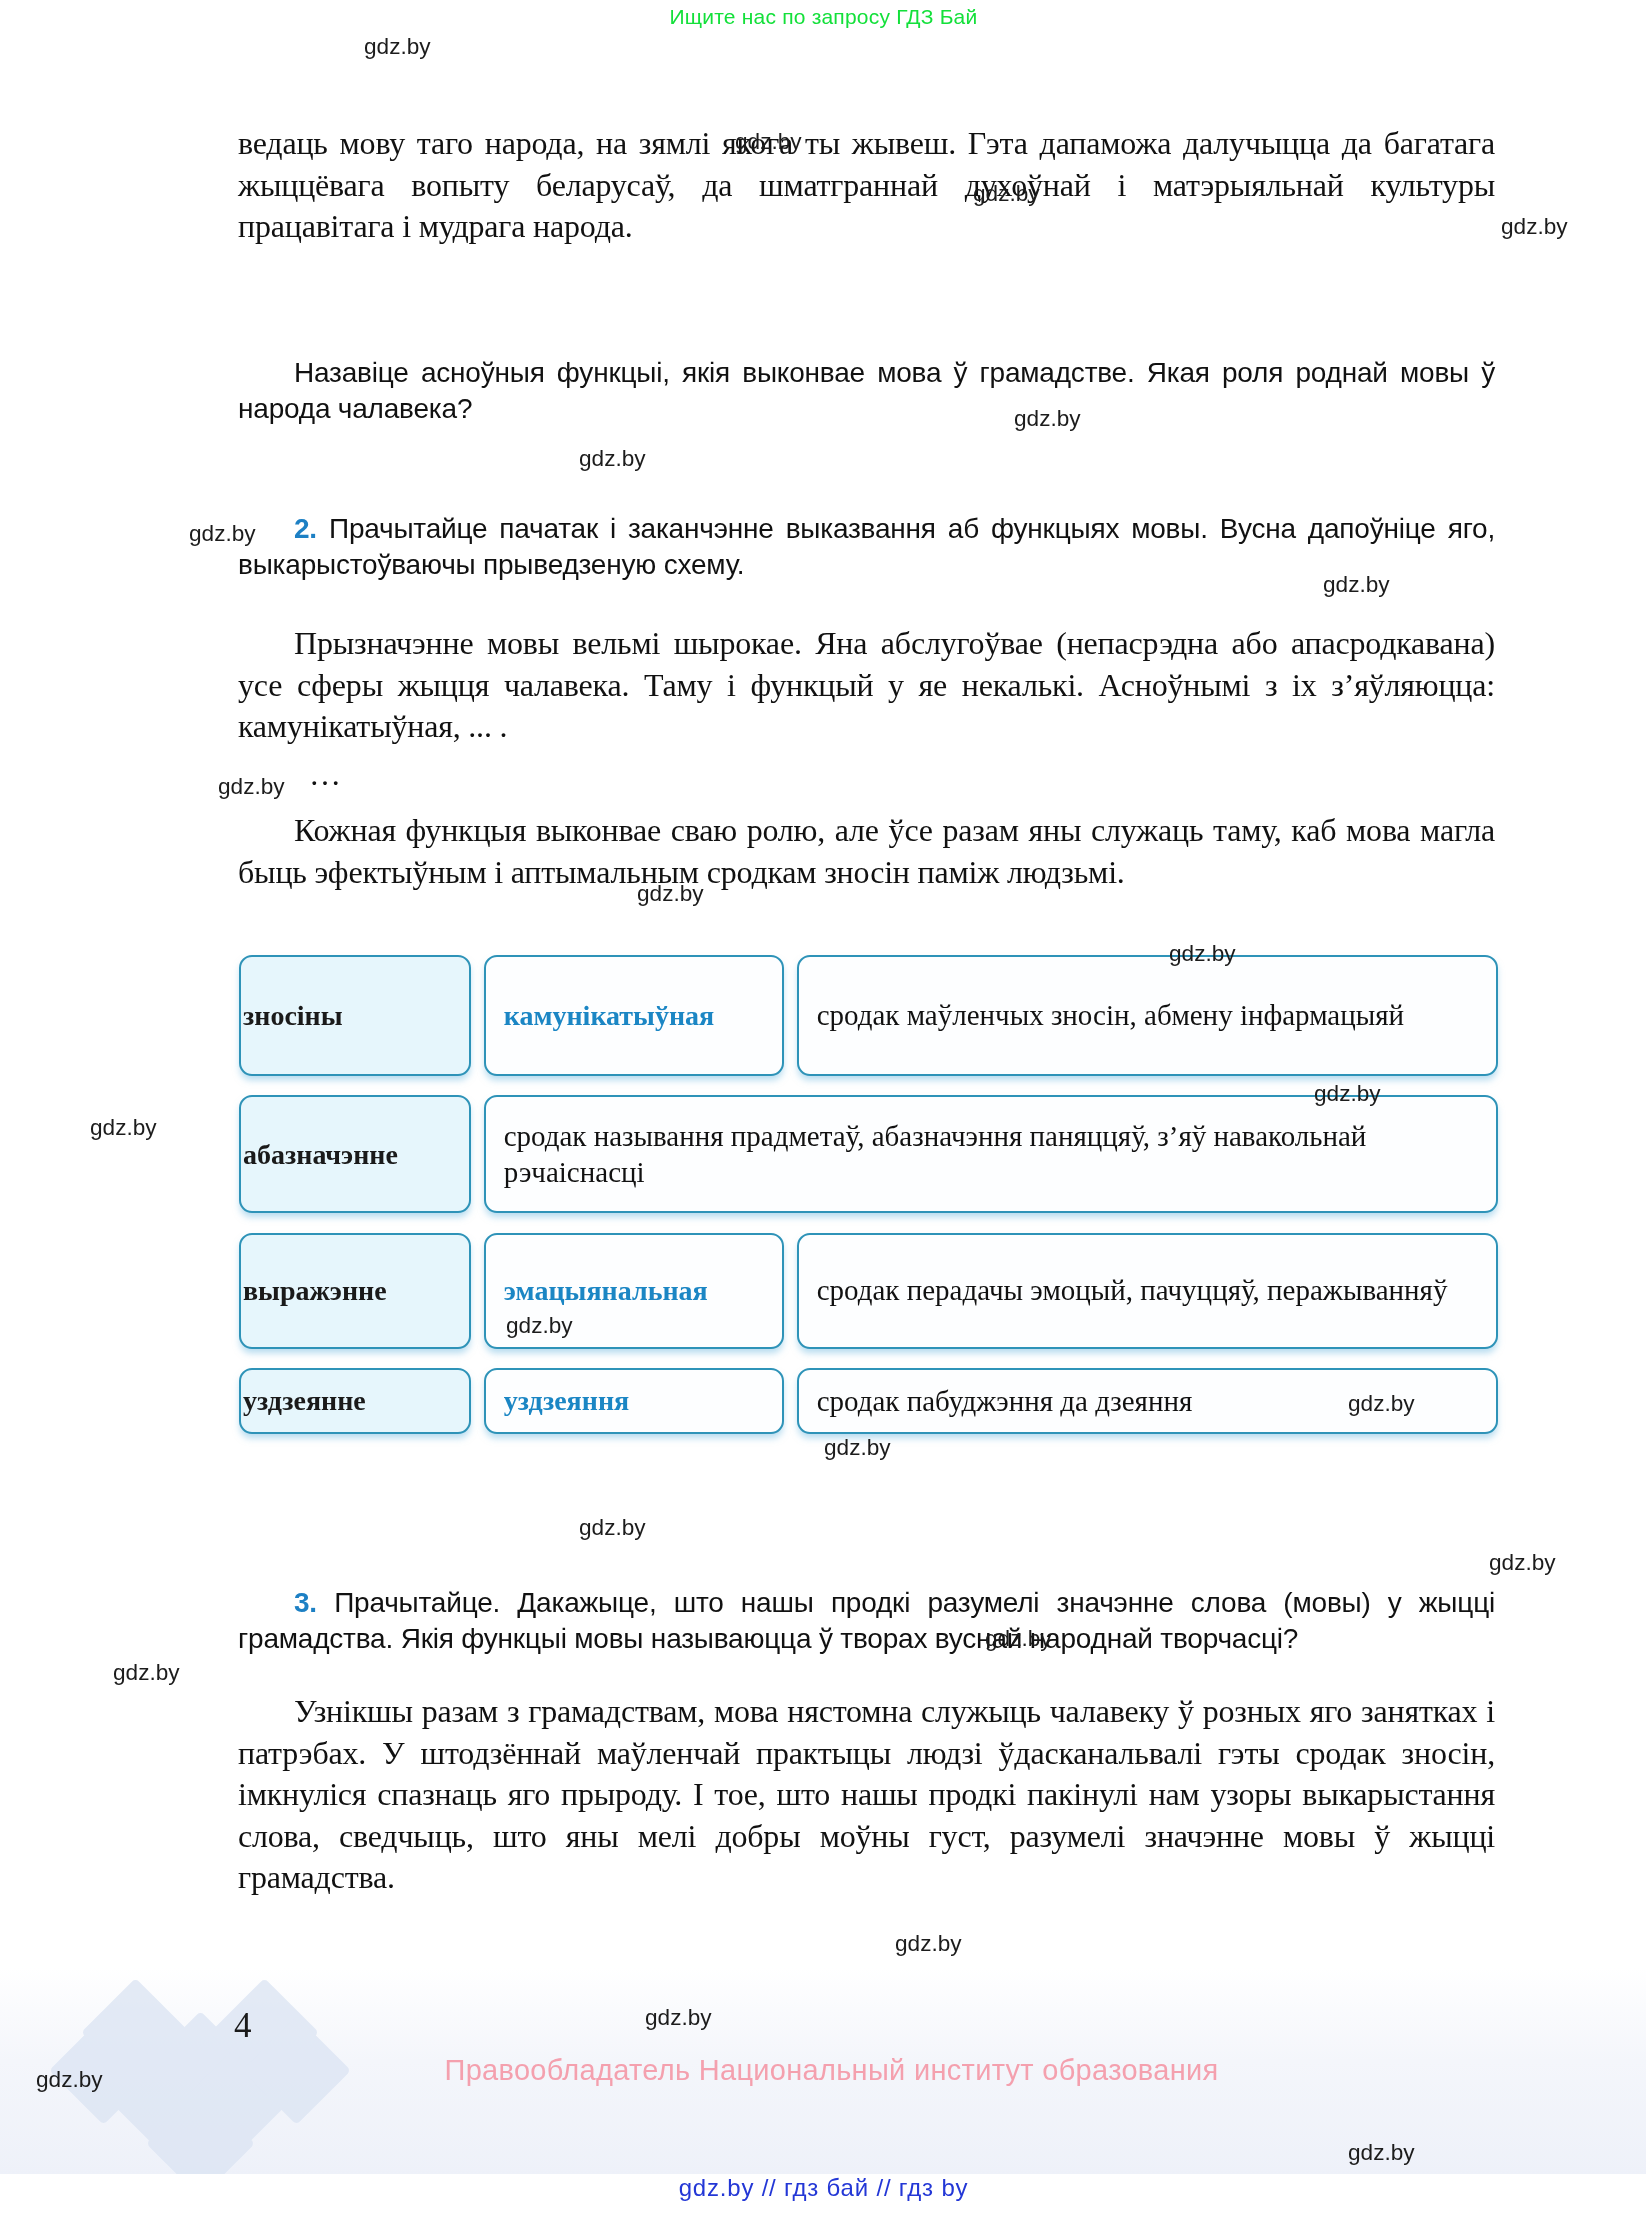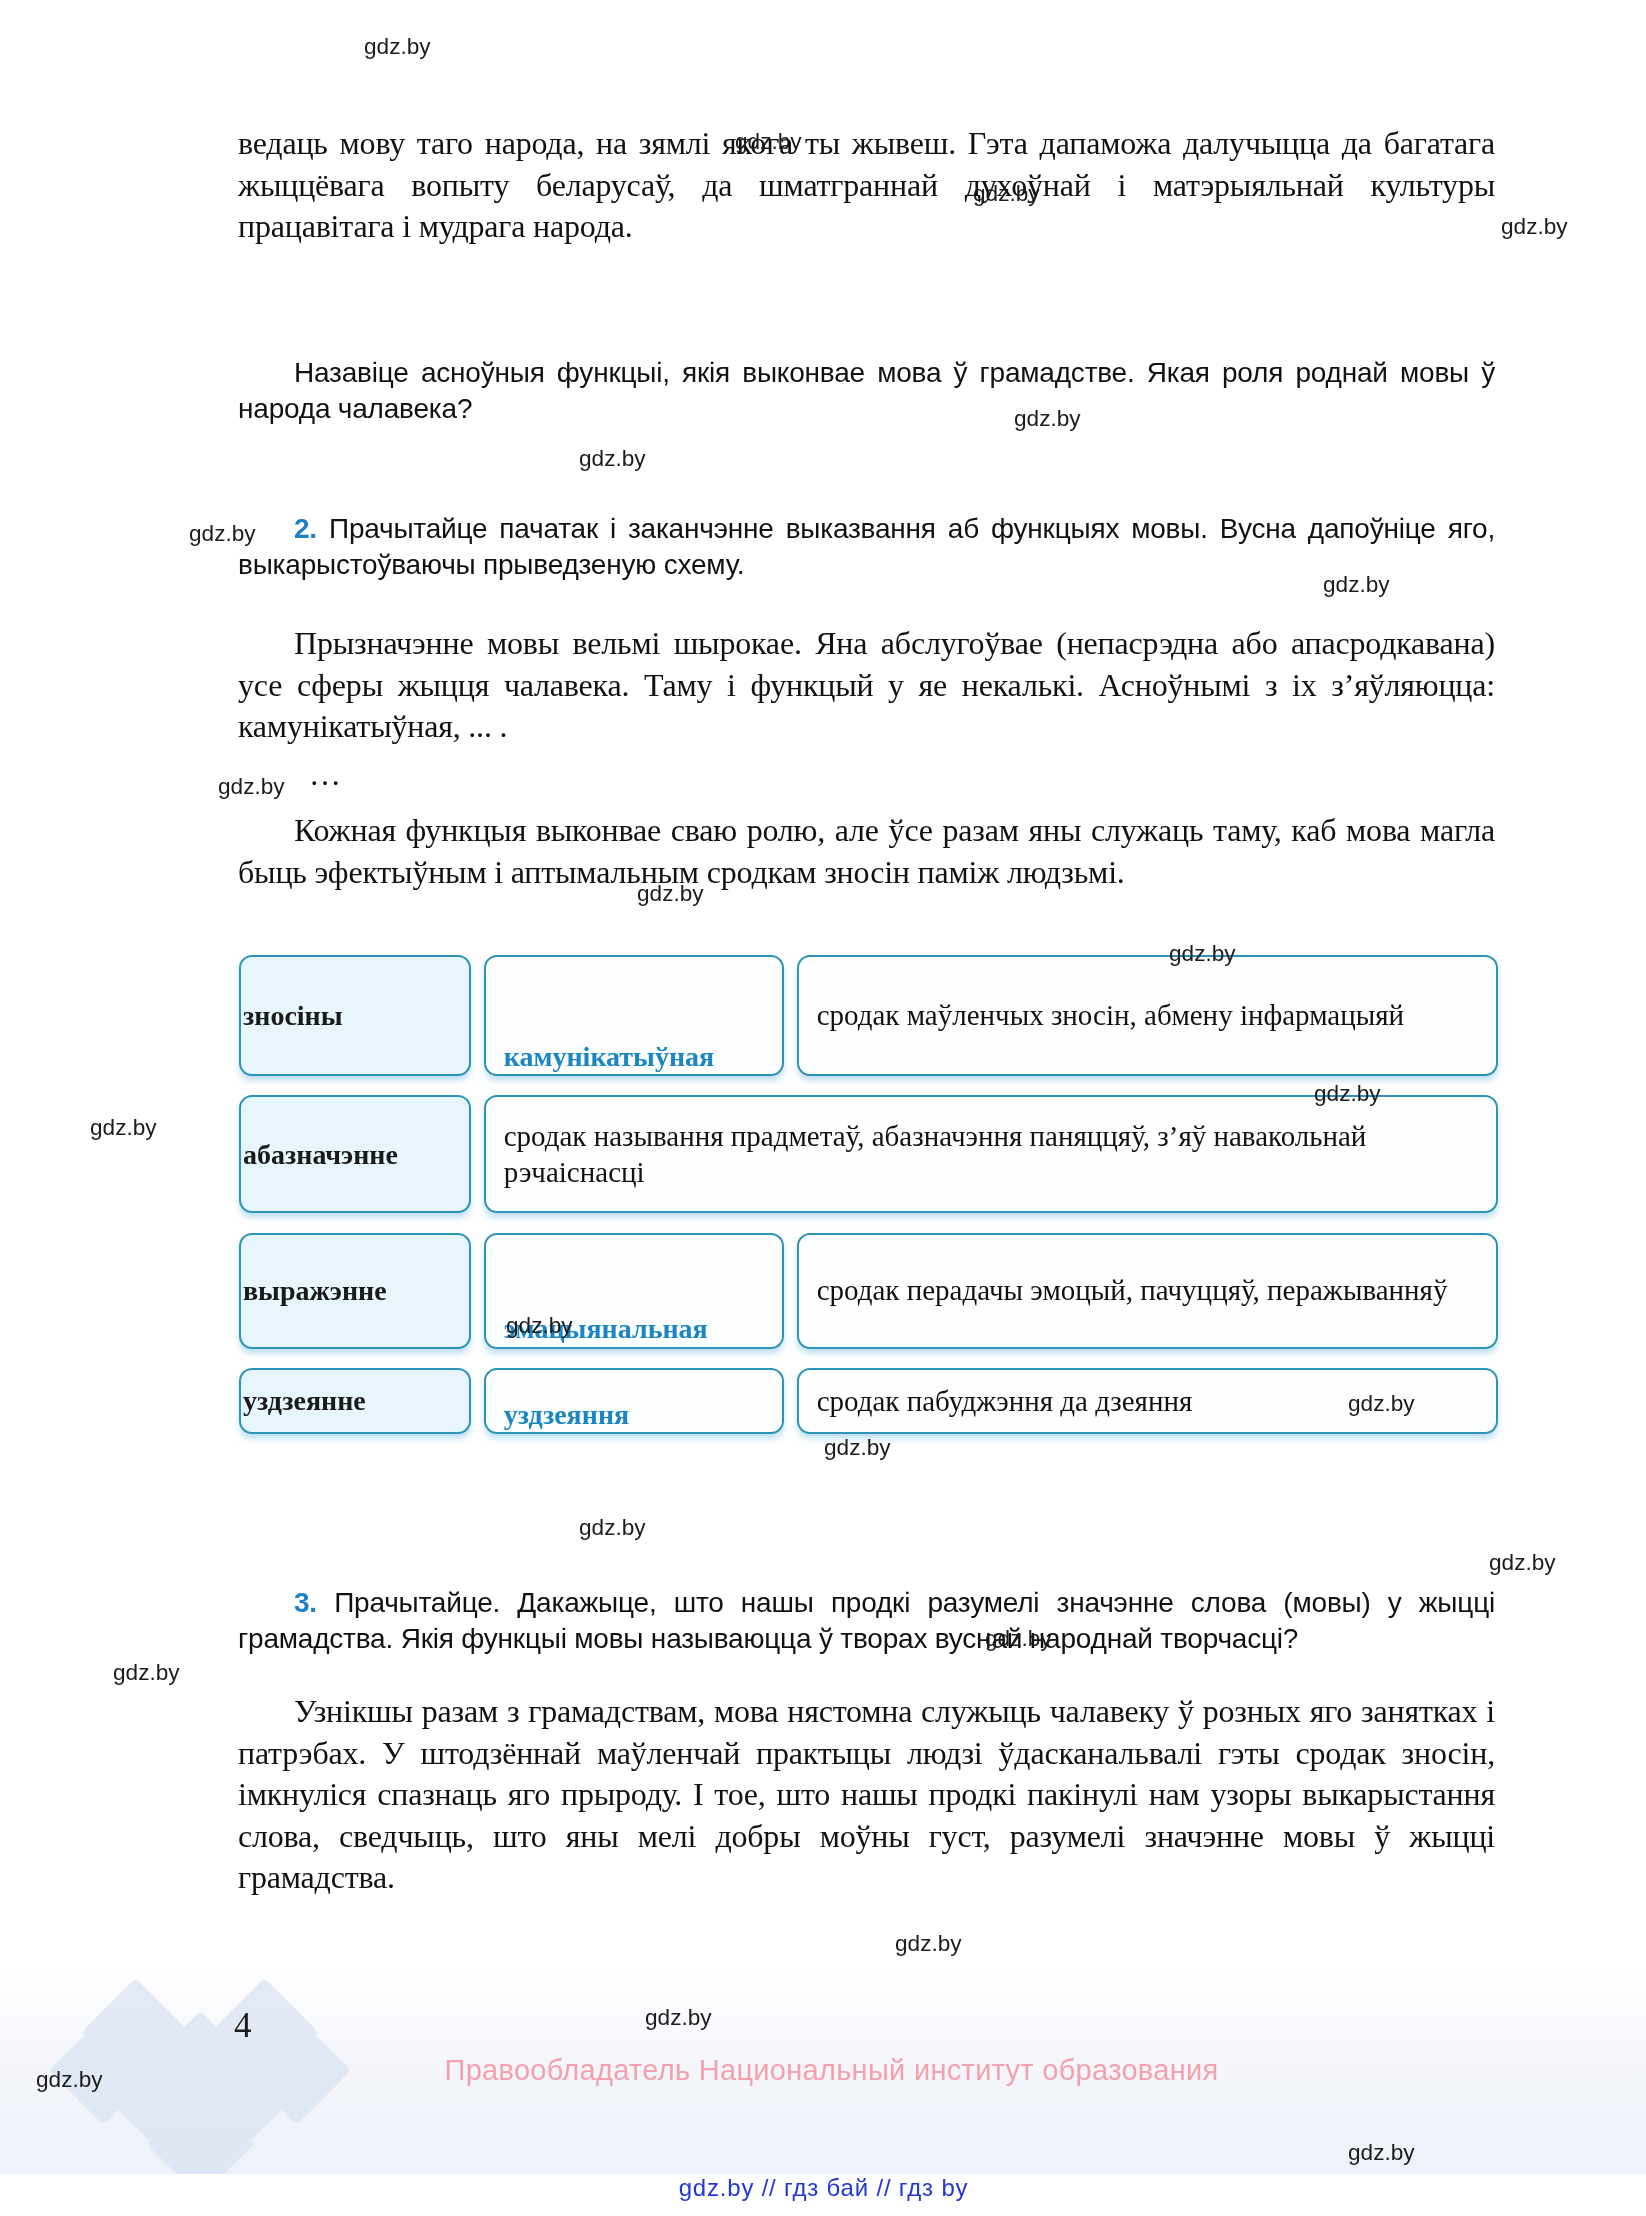--- a/index.html
+++ b/index.html
@@ -108,21 +108,20 @@
   }
   .cell.c1 {
     width: 232px;
     background: #e6f6fc;
     padding: 0 2px;
   }
   .cell.c2 {
     width: 300px;
     background: #fdfeff;
     padding: 0 17.7px;
-    align-items: flex-end;
   }
   .cell.c3 {
     flex: 1;
     background: #fdfeff;
     padding: 0 17.7px;
   }
   .cell-txt {
     font-family: "Liberation Serif", serif;
     font-size: 28px;
     font-weight: bold;
@@ -211,20 +210,21 @@
     color: #1c1c1c;
     white-space: nowrap;
     pointer-events: none;
   }
 </style>
 </head>
 <body>
 
 <div id="page">
 
+  <div class="promo-banner">Ищите нас по запросу ГДЗ Бай</div>
 
   <div class="content">
 
     <div class="blk" style="top:123px;">
       <p class="body-serif">ведаць мову таго народа, на зямлі якога ты жывеш. Гэта дапаможа далучыцца да багатага жыццёвага вопыту беларусаў, да шматграннай духоўнай і матэрыяльнай культуры працавітага і мудрага народа.</p>
     </div>
 
     <div class="blk" style="top:355px;">
       <p class="body-sans indent">Назавіце асноўныя функцыі, якія выконвае мова ў грамадстве. Якая роля роднай мовы ў народа чалавека?</p>
     </div>

